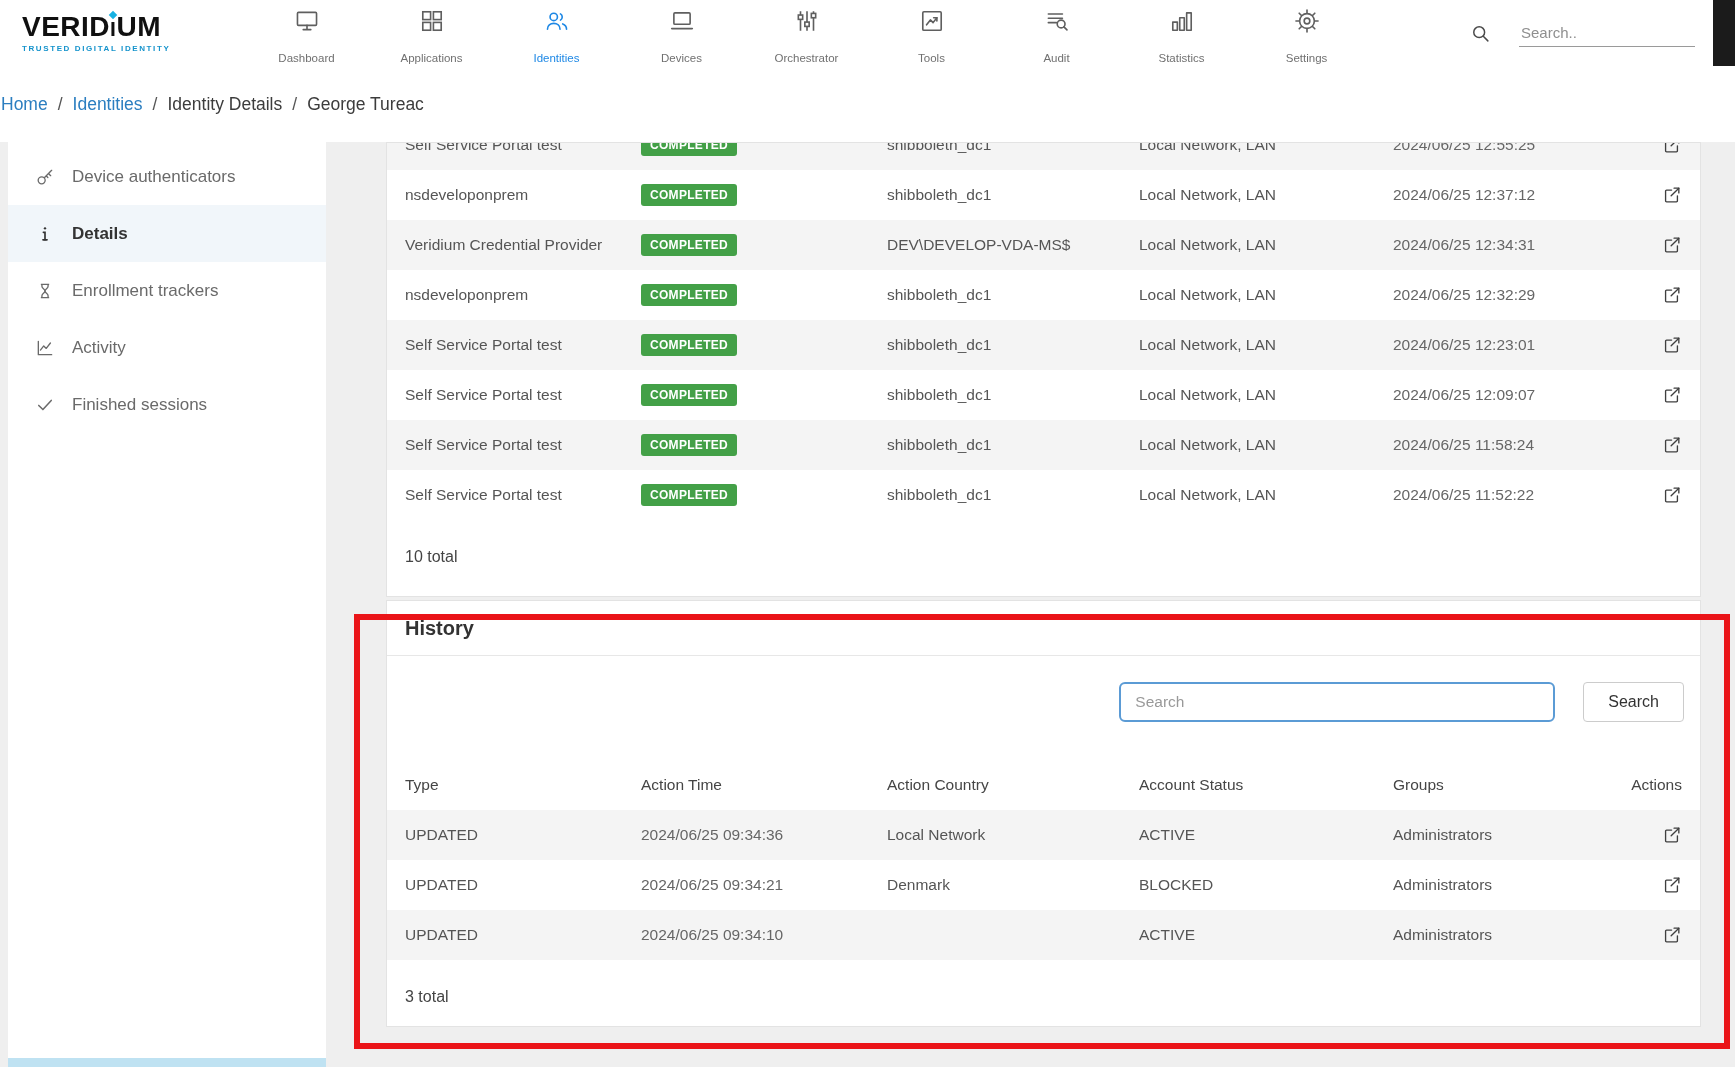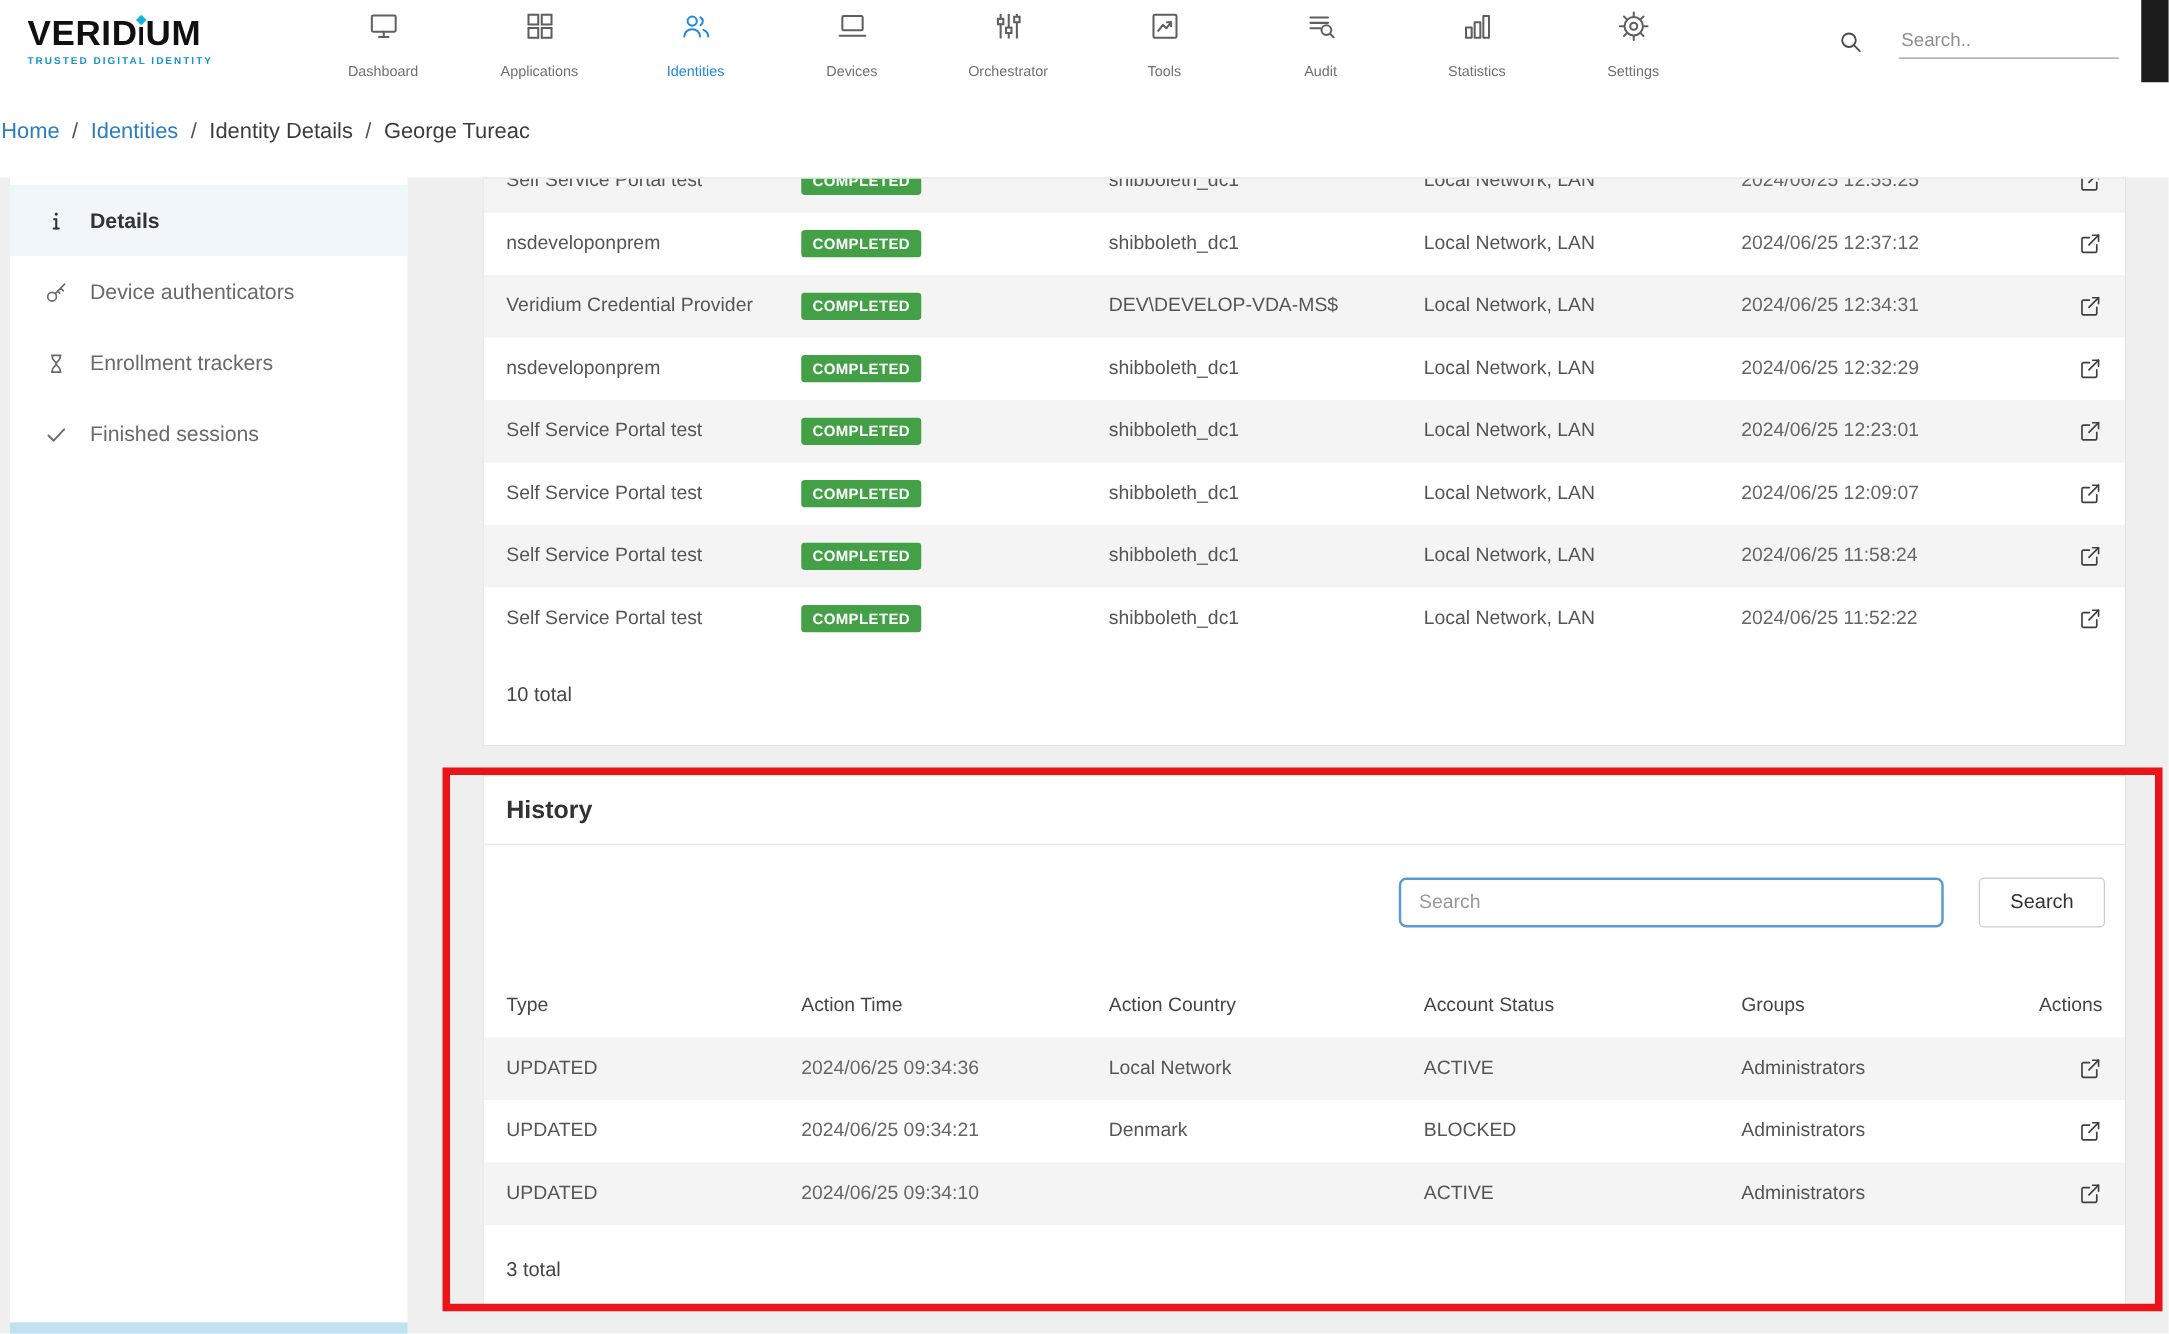--- a/index.html
+++ b/index.html
@@ -41,21 +41,21 @@
 
   .sidebar{position:absolute;left:8px;top:0;width:318px;height:916px;background:#fff;padding-top:6px;box-sizing:border-box;}
   .side-item{height:57px;display:flex;align-items:center;gap:16px;padding-left:26px;font-size:17px;color:#6a6a6a;cursor:pointer;}
   .side-icon{width:22px;display:flex;justify-content:center;color:#6a6a6a;}
   .side-item.active{background:#f1f6fa;color:#333;font-weight:bold;}
   .side-item.active .side-icon{color:#333;}
   .sidebar-strip{position:absolute;left:8px;bottom:0;width:318px;height:9px;background:#bfe2f2;}
 
   .card{position:absolute;left:386px;width:1315px;background:#fff;border:1px solid #e3e3e3;box-sizing:border-box;}
   .sessions-card{top:0;height:455px;overflow:hidden;}
-  .history-card{top:478px;height:427px;}
+  .history-card{top:458px;height:427px;}
 
   
   .trow{display:grid;grid-template-columns:250px 246px 252px 254px 260px 1fr;align-items:center;height:50px;}
   .trow.odd{background:#f4f4f4;}
   .sessions-card .trow.clip-first{margin-top:-23px;}
   .cell{font-size:15.5px;color:#555;padding-left:4px;white-space:nowrap;overflow:hidden;}
   .cell.first{padding-left:18px;}
   .cell.time{color:#666;}
   .cell.act{justify-self:end;padding-right:18px;display:flex;align-items:center;}
   .rowicon{color:#3f3f3f;cursor:pointer;display:flex;}
@@ -288,43 +288,51 @@
   <span class="crumb-link">Identities</span>
   <span class="crumb-sep">/</span>
   <span class="crumb-current">Identity Details</span>
   <span class="crumb-sep">/</span>
   <span class="crumb-current">George Tureac</span>
 </div>
 
 <div class="content">
 
   <aside class="sidebar">
+    <div class="side-item">
+      <span class="side-icon">
+          <svg class="ic" width="20" height="20">
+            <use href="#i-key"></use>
+          </svg>
+        </span>
+      <span>Device authenticators</span>
+    </div>
     <div class="side-item active">
       <span class="side-icon">
           <svg class="ic" width="20" height="20">
             <use href="#i-info"></use>
           </svg>
         </span>
       <span>Details</span>
     </div>
     <div class="side-item">
       <span class="side-icon">
           <svg class="ic" width="20" height="20">
-            <use href="#i-key"></use>
-          </svg>
-        </span>
-      <span>Device authenticators</span>
+            <use href="#i-hourglass"></use>
+          </svg>
+        </span>
+      <span>Enrollment trackers</span>
     </div>
     <div class="side-item">
       <span class="side-icon">
           <svg class="ic" width="20" height="20">
-            <use href="#i-hourglass"></use>
-          </svg>
-        </span>
-      <span>Enrollment trackers</span>
+            <use href="#i-activity"></use>
+          </svg>
+        </span>
+      <span>Activity</span>
     </div>
     <div class="side-item">
       <span class="side-icon">
           <svg class="ic" width="20" height="20">
             <use href="#i-check"></use>
           </svg>
         </span>
       <span>Finished sessions</span>
     </div>
   </aside>

